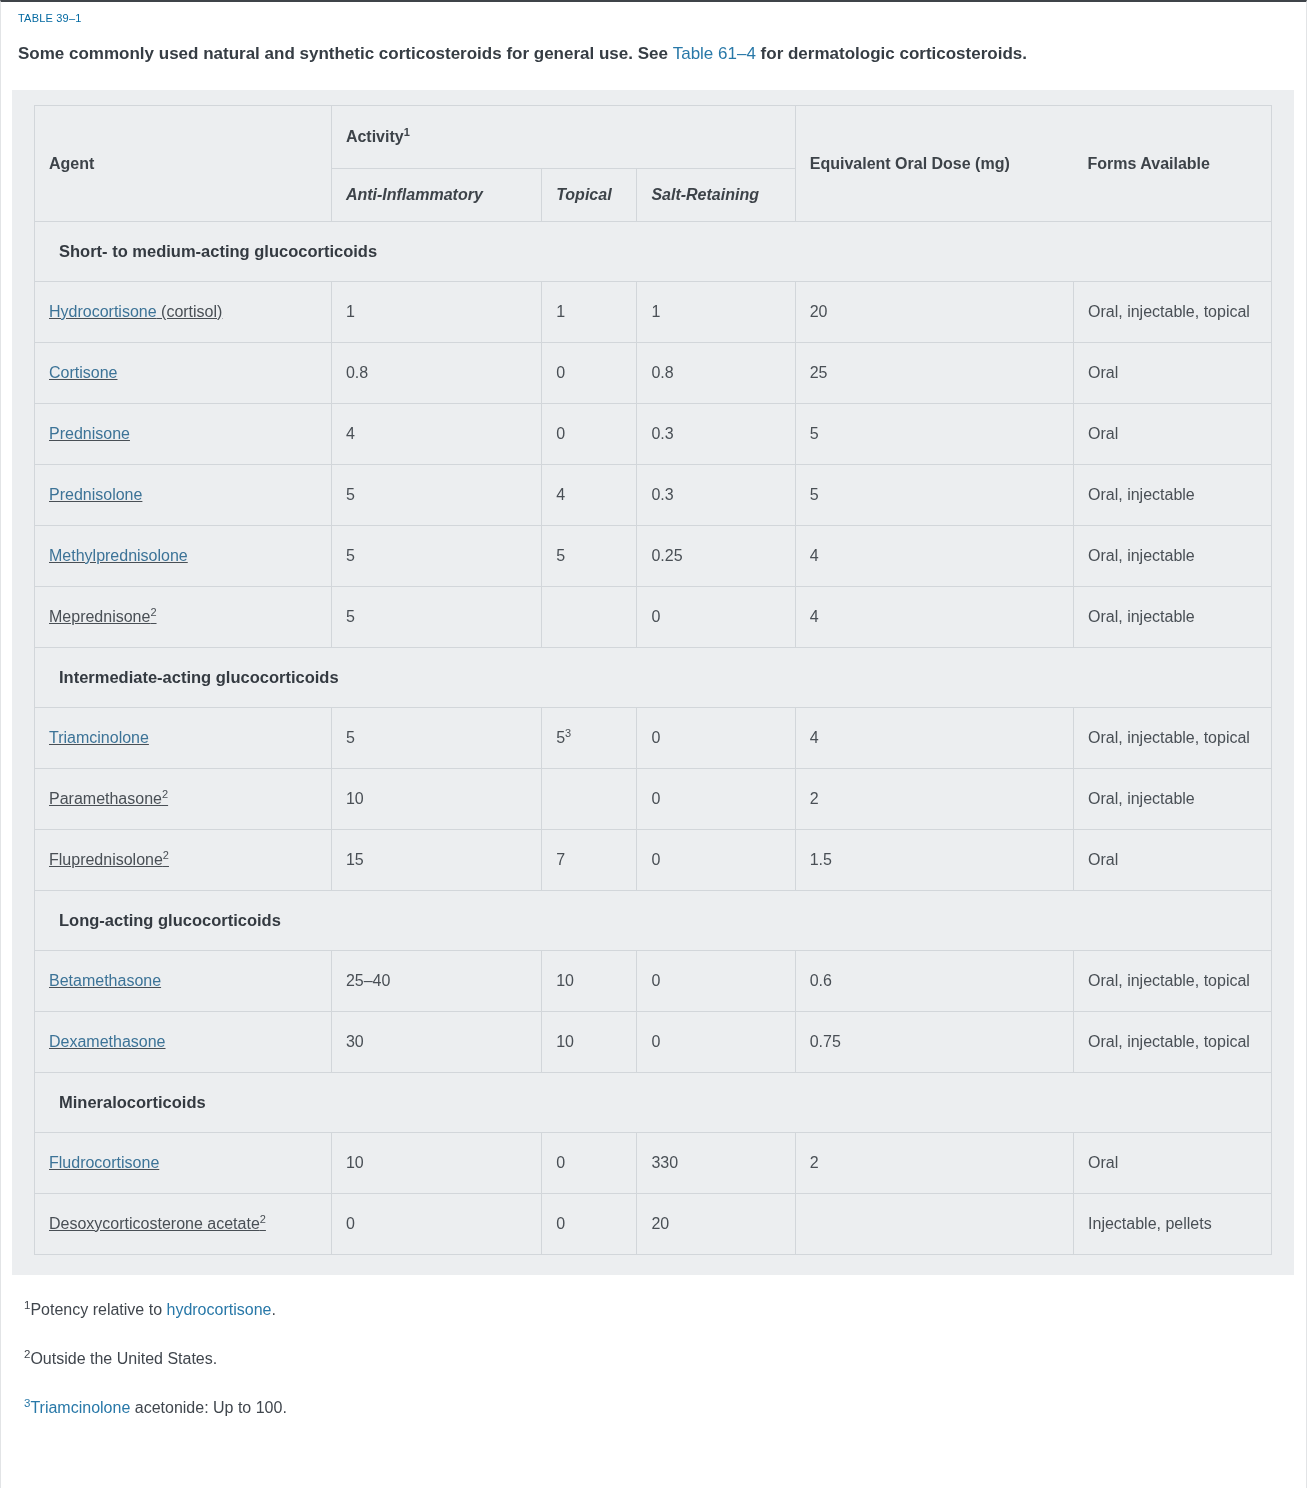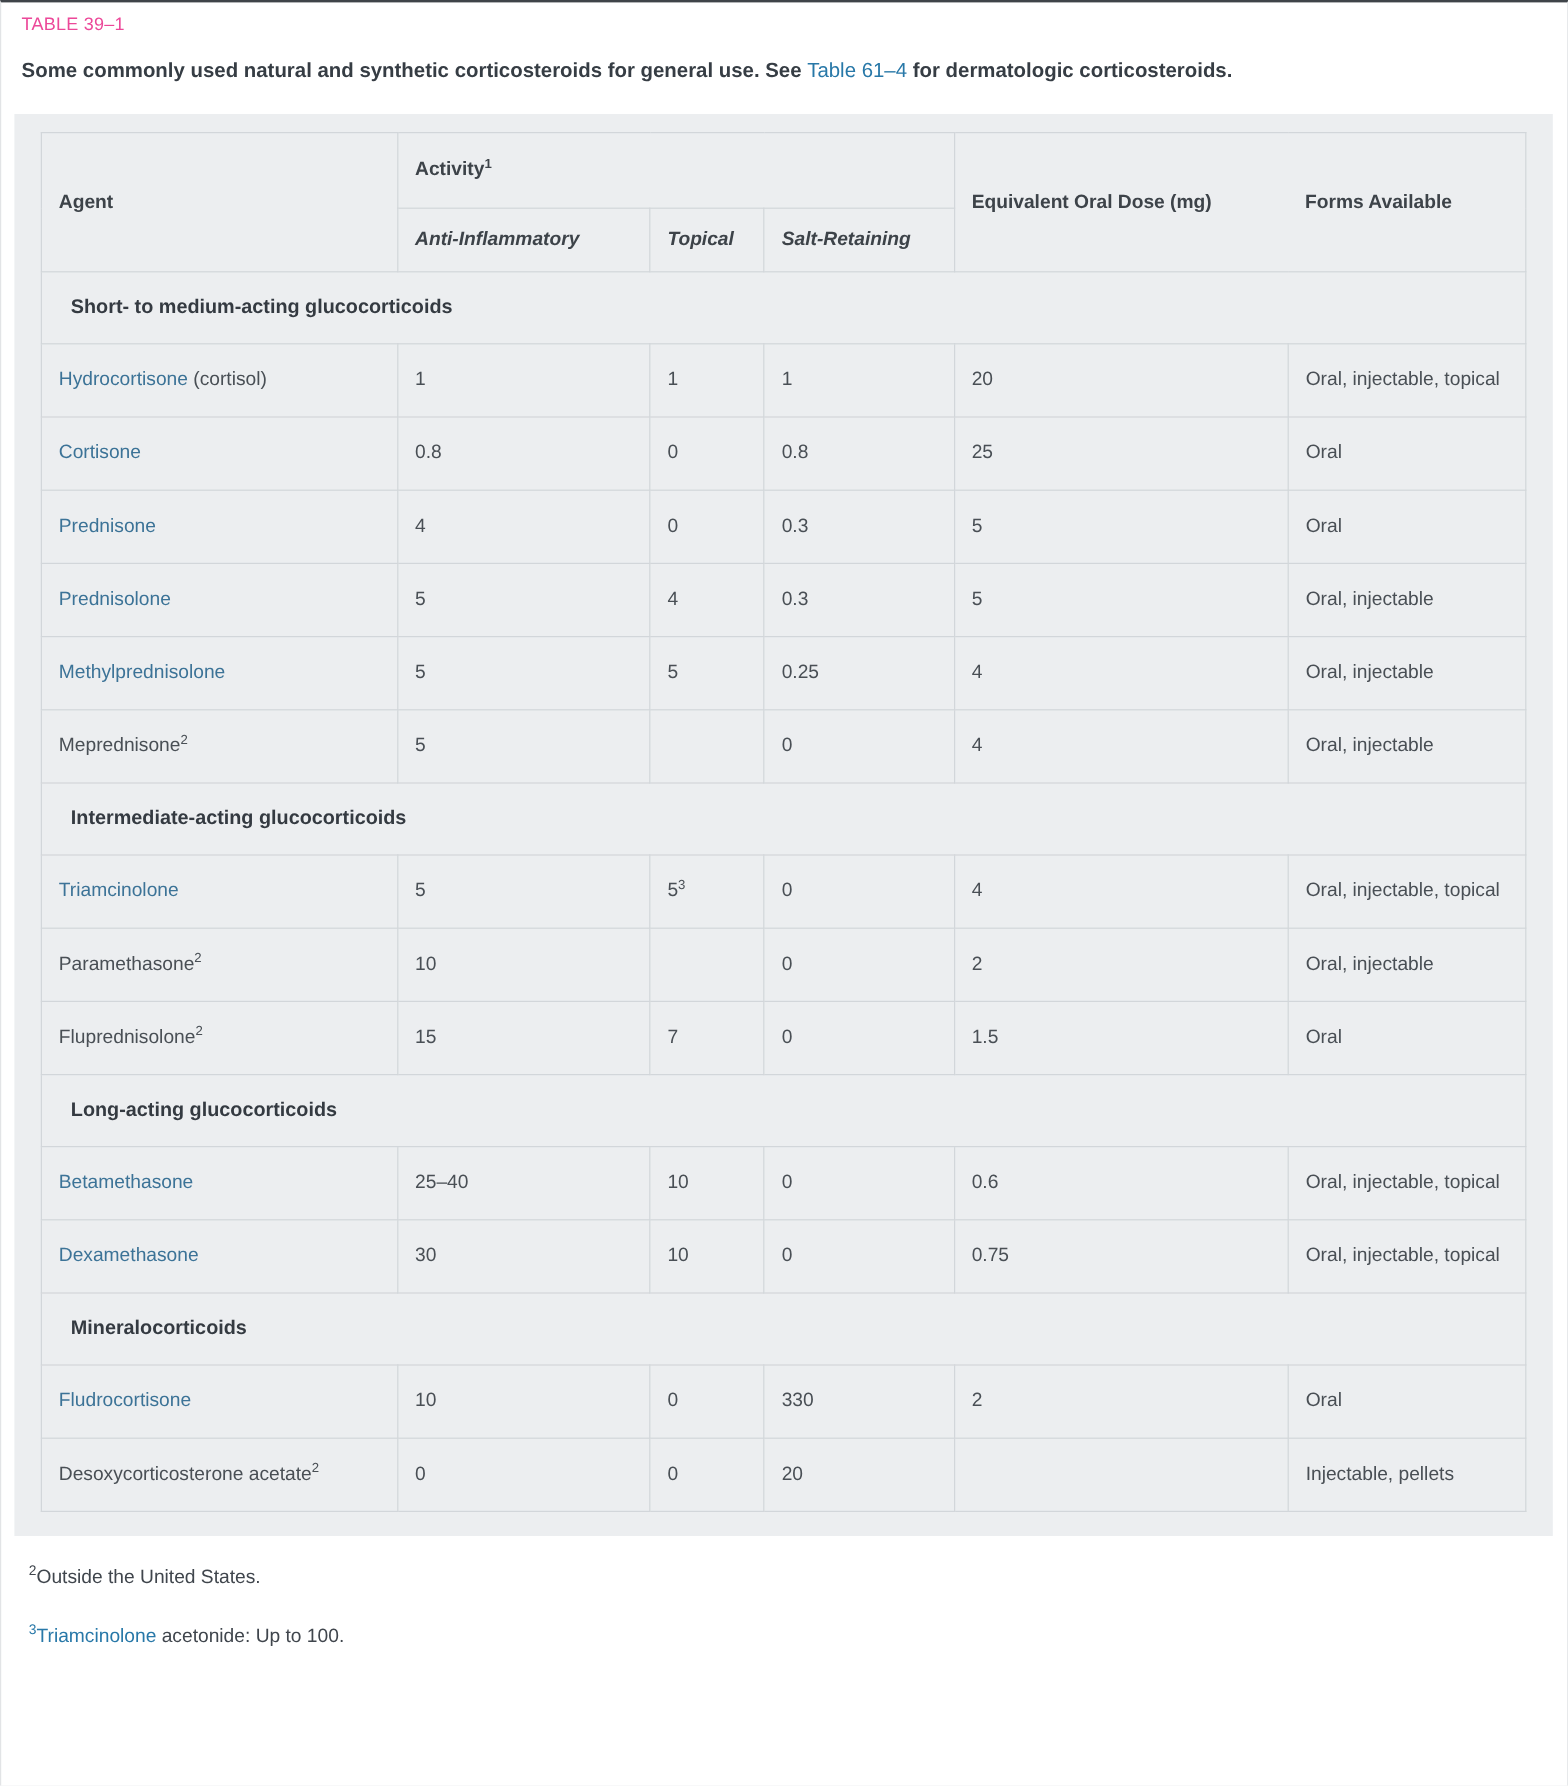--- a/index.html
+++ b/index.html
@@ -22,22 +22,22 @@
     font-family:"Liberation Sans", sans-serif;
     color:var(--body-text);
     border-top:2px solid var(--top-rule);
     border-left:1px solid var(--edge-border);
     border-right:1px solid var(--edge-border);
     overflow:hidden;
   }
   .page{padding:0 12px 0 11px;}
   .table-label{
     margin:10px 0 0 6px;
-    font-size:15px;
-    color:#ec4899;
+    font-size:11px;
+    color:#0369a1;
     letter-spacing:.2px;
   }
   .table-caption{
     margin:20px 0 0 6px;
     font-size:17px;
     font-weight:bold;
     color:#363d44;
   }
   .table-caption a{font-weight:normal;}
   .panel{
@@ -68,21 +68,21 @@
   .section-row td{
     font-weight:bold;
     color:var(--section-text);
     padding:20px 24px;
     font-size:16.5px;
   }
   .drug-row td{
     padding:21px 14px;
     color:var(--body-text);
   }
-  td.agent-cell{}
+  td.agent-cell{text-decoration:underline;}
   a{color:var(--link-blue);text-decoration:none;cursor:pointer;}
   a.drug-link{color:var(--agent-link-blue);}
   sup{font-size:11px;line-height:0;}
   .footnotes{margin:26px 0 0 12px;}
   .footnote{
     font-size:16px;
     color:#40464d;
     margin:0 0 31px 0;
   }
   .footnote sup{font-size:11.5px;}
@@ -253,17 +253,18 @@
           <td>20</td>
           <td></td>
           <td>Injectable, pellets</td>
         </tr>
 
       </tbody>
     </table>
   </div>
 
   <div class="footnotes">
+    <p class="footnote"><sup>1</sup><span>Potency relative to </span><a>hydrocortisone</a><span>.</span></p>
     <p class="footnote"><sup>2</sup><span>Outside the United States.</span></p>
     <p class="footnote"><sup class="fn-sup-link">3</sup><a>Triamcinolone</a><span> acetonide: Up to 100.</span></p>
   </div>
 
 </div>
 
 </body></html>

